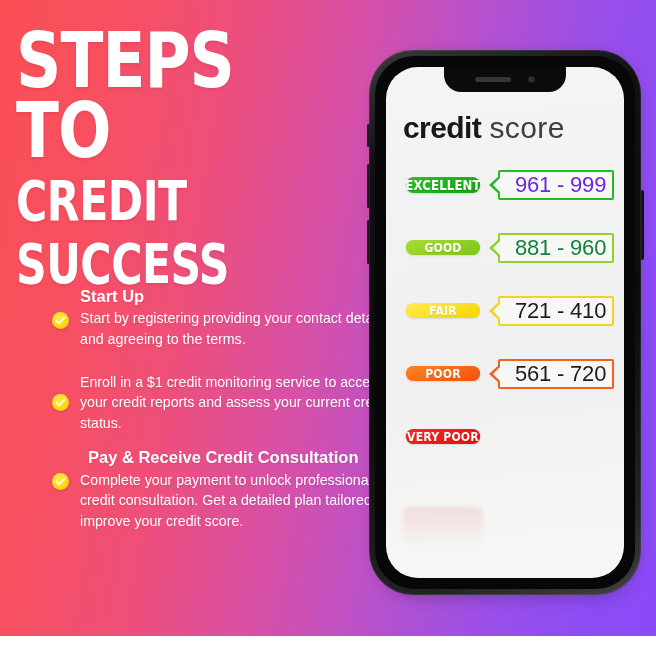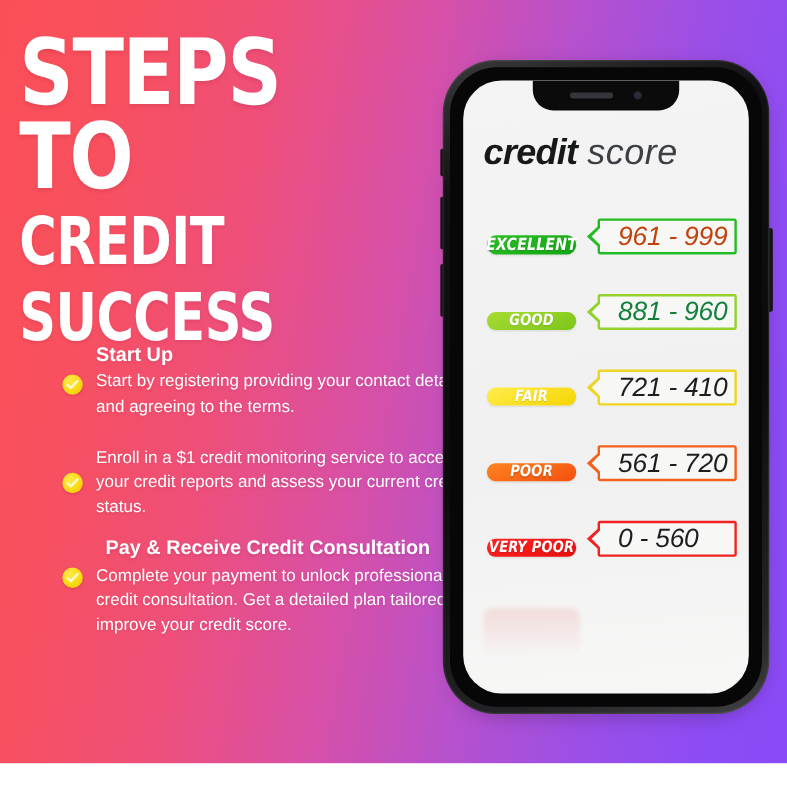--- a/index.html
+++ b/index.html
@@ -103,21 +103,20 @@
   .phone-frame {
     position: absolute; inset: 0;
     border-radius: 44px;
     background: linear-gradient(160deg, #3a3a3c 0%, #111113 18%, #0b0b0c 55%, #242426 88%, #424244 100%);
     box-shadow: inset 0 0 1px 1px rgba(255,255,255,0.10);
   }
   .phone-inner {
     position: absolute; inset: 6px;
     border-radius: 39px;
     background: #070708;
-    font-style: italic;
   }
   .phone-screen {
     position: absolute; inset: 11px;
     border-radius: 32px;
     background: linear-gradient(175deg, #f3f4f3 0%, #eff0ef 60%, #f7f7f6 100%);
     overflow: hidden;
   }
   .notch {
     position: absolute;
     top: 0; left: 50%;
@@ -159,21 +158,21 @@
   }
   .screen-title .w-score {
     font-weight: 300;
     color: #3c4044;
     letter-spacing: 0.4px;
   }
 
   .rows { margin: 14px 0 0 0; padding: 0 10px 0 17px; }
   .row {
     display: flex;
-    align-items: flex-end;
+    align-items: center;
     margin-bottom: 8px;
     height: 55px;
   }
   .tag {
     position: relative;
     width: 80px;
     border-radius: 9px;
     display: flex; align-items: center; justify-content: center;
     color: #ffffff;
     font-family: "DejaVu Sans Condensed", "Liberation Sans Narrow", "Liberation Sans", sans-serif;
@@ -293,21 +292,21 @@
             <span class="w-credit">credit</span><span> </span><span class="w-score">score</span>
           </div>
 
           <div class="rows">
 
             <div class="row">
               <div class="tag t-excellent" style="background:linear-gradient(160deg,#2ec025,#12a413)">
                 <span>EXCELLENT</span>
               </div>
               <div class="bubble" style="border-color:#22bb22;color:#22bb22">
-                <span style="color:#c2410c">961 - 999</span>
+                <span style="color:#6d28d9">961 - 999</span>
               </div>
             </div>
 
             <div class="row">
               <div class="tag" style="background:linear-gradient(160deg,#a9dc33,#7cc61a)">
                 <span>GOOD</span>
               </div>
               <div class="bubble" style="border-color:#93d22d;color:#93d22d">
                 <span style="color:#15803d">881 - 960</span>
               </div>
@@ -327,23 +326,20 @@
                 <span>POOR</span>
               </div>
               <div class="bubble" style="border-color:#f4601c;color:#f4601c">
                 <span style="color:#1b1d1f">561 - 720</span>
               </div>
             </div>
 
             <div class="row">
               <div class="tag t-verypoor" style="background:linear-gradient(160deg,#fd2525,#e90e0e)">
                 <span>VERY POOR</span>
-              </div>
-              <div class="bubble" style="border-color:#f32222;color:#f32222">
-                <span style="color:#1b1d1f">0 - 560</span>
               </div>
             </div>
 
           </div>
 
           <div class="reflection2"></div>
 
         </div>
       </div>
     </div>

